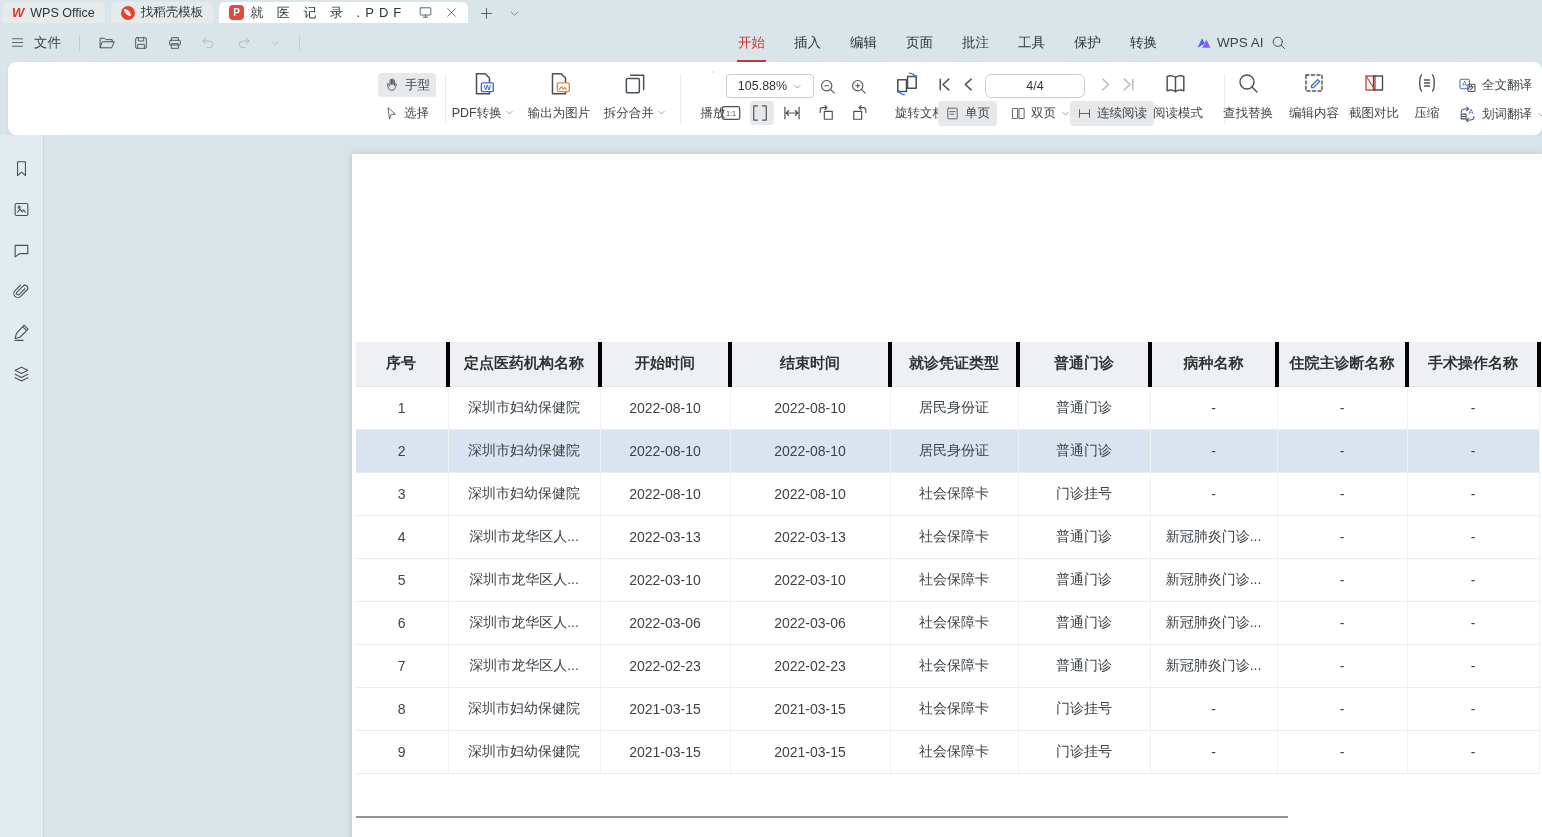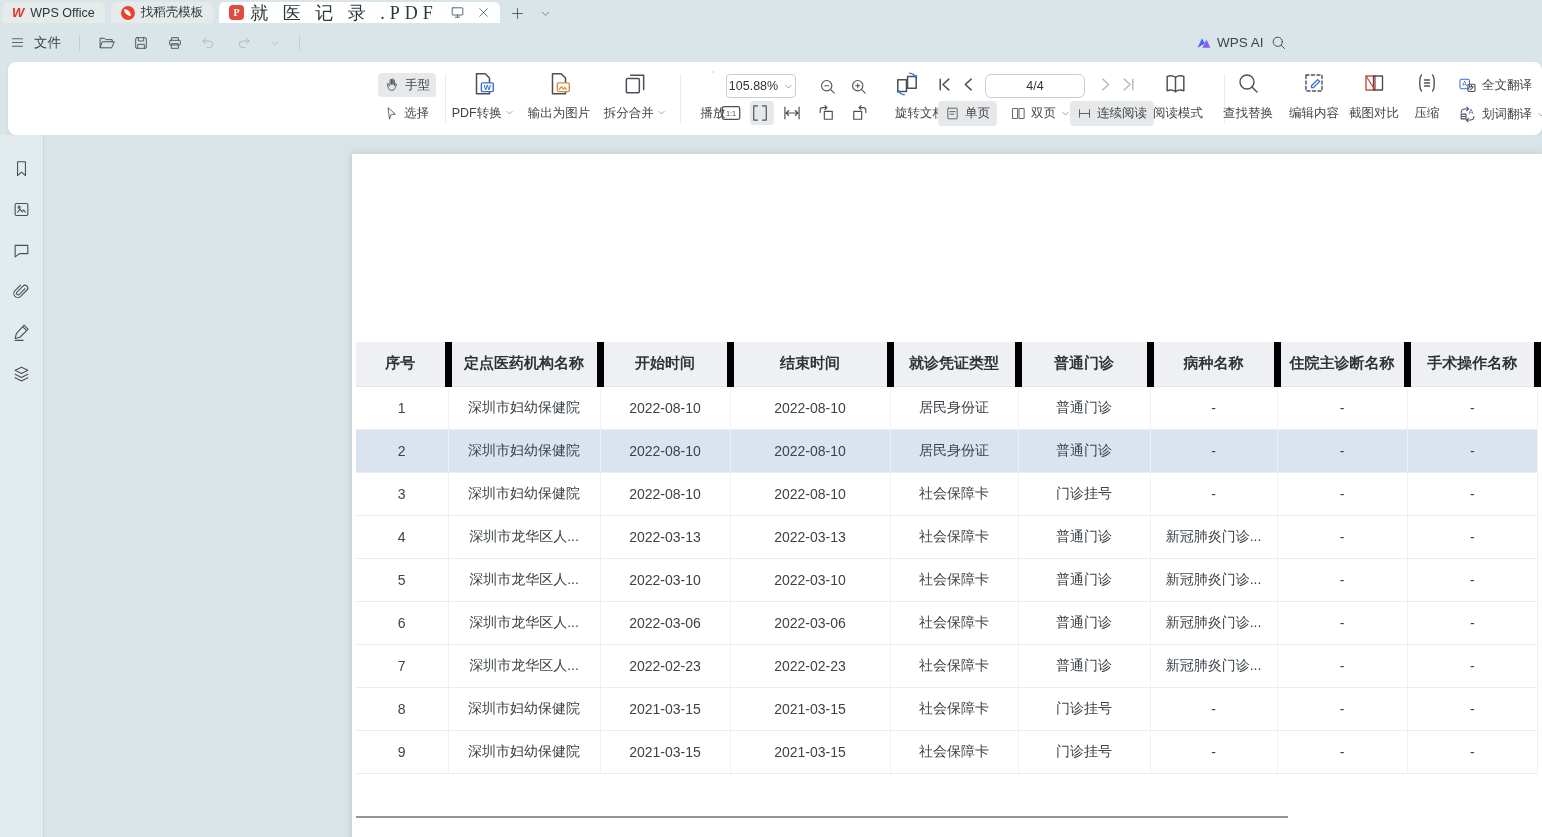--- a/index.html
+++ b/index.html
@@ -9,26 +9,26 @@
 .ic{stroke:#4a5156;fill:none;stroke-width:1.4;stroke-linecap:round;stroke-linejoin:round;}
 
 
 .topchrome{position:absolute;left:0;top:0;right:0;height:135px;background:#dae5e9;}
 
 
 .tabbar{position:absolute;left:0;top:0;right:0;height:23px;display:flex;align-items:flex-end;padding-left:2px;}
 .tab{height:21px;border-radius:6px 6px 0 0;display:flex;align-items:center;gap:6px;padding:0 10px;font-size:12.5px;color:#2f3437;cursor:default;}
 .tab.inactive{background:#e5eaeb;}
 .tab.active{background:#ffffff;}
-.tab+.tab{margin-left:6px;font-family:Liberation Serif, serif;}
+.tab+.tab{margin-left:6px;}
 .wlogo{color:#e0392a;font-weight:bold;font-style:italic;font-size:13px;}
 .docer{width:14px;height:14px;border-radius:50%;background:#e8432e;position:relative;}
 .docer::after{content:"";position:absolute;left:3px;top:3px;width:7px;height:7px;border-radius:0 7px 0 7px;background:#fff;}
 .pdfic{width:15px;height:15px;border-radius:4px;background:#e34a3f;color:#fff;font-size:10px;font-weight:bold;display:flex;align-items:center;justify-content:center;}
-.tab-title{letter-spacing:5px;font-size:18px;white-space:nowrap;}
+.tab-title{letter-spacing:5px;font-size:13px;white-space:nowrap;}
 .tabbtn{width:20px;height:20px;display:flex;align-items:center;justify-content:center;margin-left:8px;color:#555c60;}
 .tabico{margin-left:6px;display:flex;align-items:center;}
 
 
 .menubar{position:absolute;left:0;top:23px;right:0;height:39px;display:flex;align-items:center;padding:0 10px;}
 .qa{display:flex;align-items:center;gap:18px;}
 .qa .lbl{font-size:13.5px;margin-left:4px;}
 .vdiv{width:1px;height:16px;background:#c4cdd1;}
 .dis .ic{stroke:#adb6ba;}
 .menu-items{position:absolute;left:737px;top:0;height:100%;display:flex;align-items:center;gap:27px;}
@@ -56,21 +56,21 @@
 
 
 .workspace{position:absolute;left:0;top:135px;right:0;bottom:0;background:#d9e4e8;}
 .siderail{position:absolute;left:0;top:0;width:44px;bottom:0;background:#e2ebee;border-right:1px solid #ccd7db;display:flex;flex-direction:column;align-items:center;padding-top:22px;gap:19px;}
 .railbtn{width:22px;height:22px;display:flex;align-items:center;justify-content:center;}
 
 
 .page{position:absolute;left:352px;top:19px;width:1190px;height:690px;background:#fff;box-shadow:0 0 7px rgba(40,60,70,.18);}
 .doc-table{position:absolute;left:4px;top:188px;width:1185px;overflow:hidden;}
 table{border-collapse:collapse;width:100%;table-layout:fixed;}
-th{height:44px;background:#eef0f4;font-size:15px;font-weight:bold;color:#2e3338;border-right:7px solid #000000;border-bottom:1px solid #e2e5e9;text-align:center;}
+th{height:44px;background:#eef0f4;font-size:15px;font-weight:bold;color:#2e3338;border-right:4px solid #000000;border-bottom:1px solid #e2e5e9;text-align:center;}
 td{height:43px;font-size:14px;color:#3d4348;text-align:center;border-right:1px solid #f0f1f3;border-bottom:1px solid #ebedef;white-space:nowrap;overflow:hidden;}
 tr.hl td{background:#dae4f0;}
 col.c1{width:92px;}col.c2{width:152px;}col.c3{width:130px;}col.c4{width:160px;}
 col.c5{width:128px;}col.c6{width:132px;}col.c7{width:127px;}col.c8{width:130px;}
 .endline{position:absolute;left:4px;top:662px;width:932px;height:2px;background:#8e959b;}
 </style>
 </head>
 <body>
 
 <div class="topchrome">
@@ -150,20 +150,30 @@
             <path d="M21 9h-9.5a5 5 0 0 0 0 10H15"></path>
           </svg>
       </span>
       <span class="dis">
         <svg class="ic" width="12" height="12" viewBox="0 0 24 24">
             <path d="M5 9l7 7 7-7"></path>
           </svg>
       </span>
       <span class="vdiv"></span>
     </div>
+    <div class="menu-items">
+        <span class="menu-item active">开始</span>
+        <span class="menu-item">插入</span>
+        <span class="menu-item">编辑</span>
+        <span class="menu-item">页面</span>
+        <span class="menu-item">批注</span>
+        <span class="menu-item">工具</span>
+        <span class="menu-item">保护</span>
+        <span class="menu-item">转换</span>
+      </div>
     <div class="ai-chip">
       <svg width="16" height="16" viewBox="0 0 20 20">
           <polygon points="2,16 7.5,4 11,10.5" fill="#3a6cf5"></polygon>
           <polygon points="8,16 13,5.5 18,16" fill="#8a5cf6"></polygon>
         </svg>
       <span>WPS AI</span>
     </div>
     <span class="menusearch">
       <svg class="ic" width="17" height="17" viewBox="0 0 24 24">
           <circle cx="11" cy="11" r="6.5"></circle>
@@ -220,21 +230,21 @@
     <div class="cdiv" style="left:672px;"></div>
 
     <div class="bigbtn" style="left:681px;width:48px;gap:32px;">
       <svg width="26" height="26" viewBox="0 0 26 26">
           <circle cx="13" cy="13" r="10.5" fill="none" stroke="#4a4f54" stroke-width="1.4"></circle>
           <path d="M10.5 8.5l8 4.5-8 4.5z" fill="#e0703a"></path>
         </svg>
       <span>播放</span>
     </div>
 
-    <div class="inputbox" style="left:718px;width:70px;">
+    <div class="inputbox" style="left:718px;width:88px;">
       <span>105.88%</span>
       <svg class="ic" width="9" height="9" viewBox="0 0 24 24">
           <path d="M5 9l7 7 7-7"></path>
         </svg>
     </div>
     <div class="tbico" style="left:810px;top:12px;">
       <svg class="ic" width="19" height="19" viewBox="0 0 24 24">
           <circle cx="11" cy="11" r="6.5"></circle>
           <path d="M16 16l4.5 4.5M8.5 11h5"></path>
         </svg>

